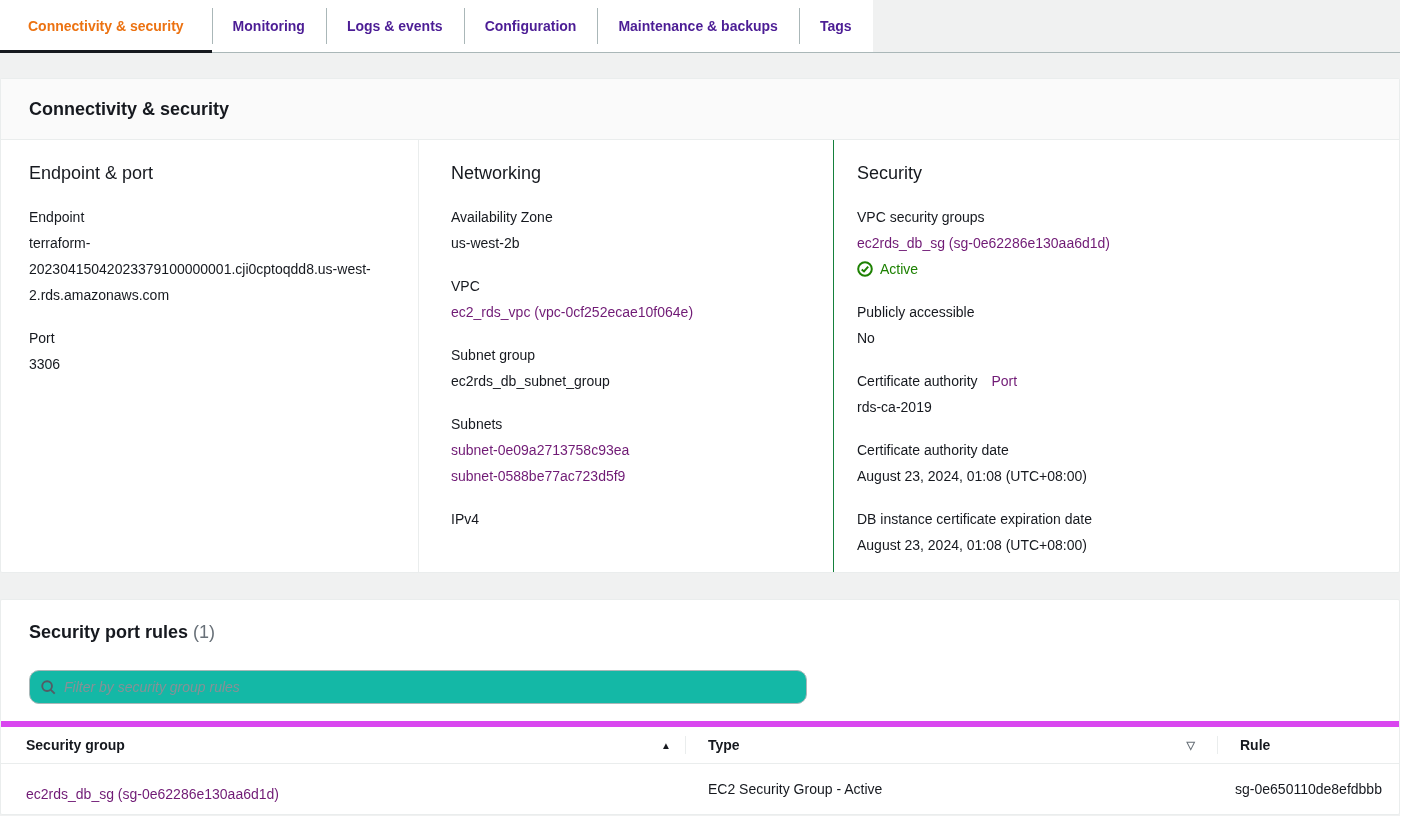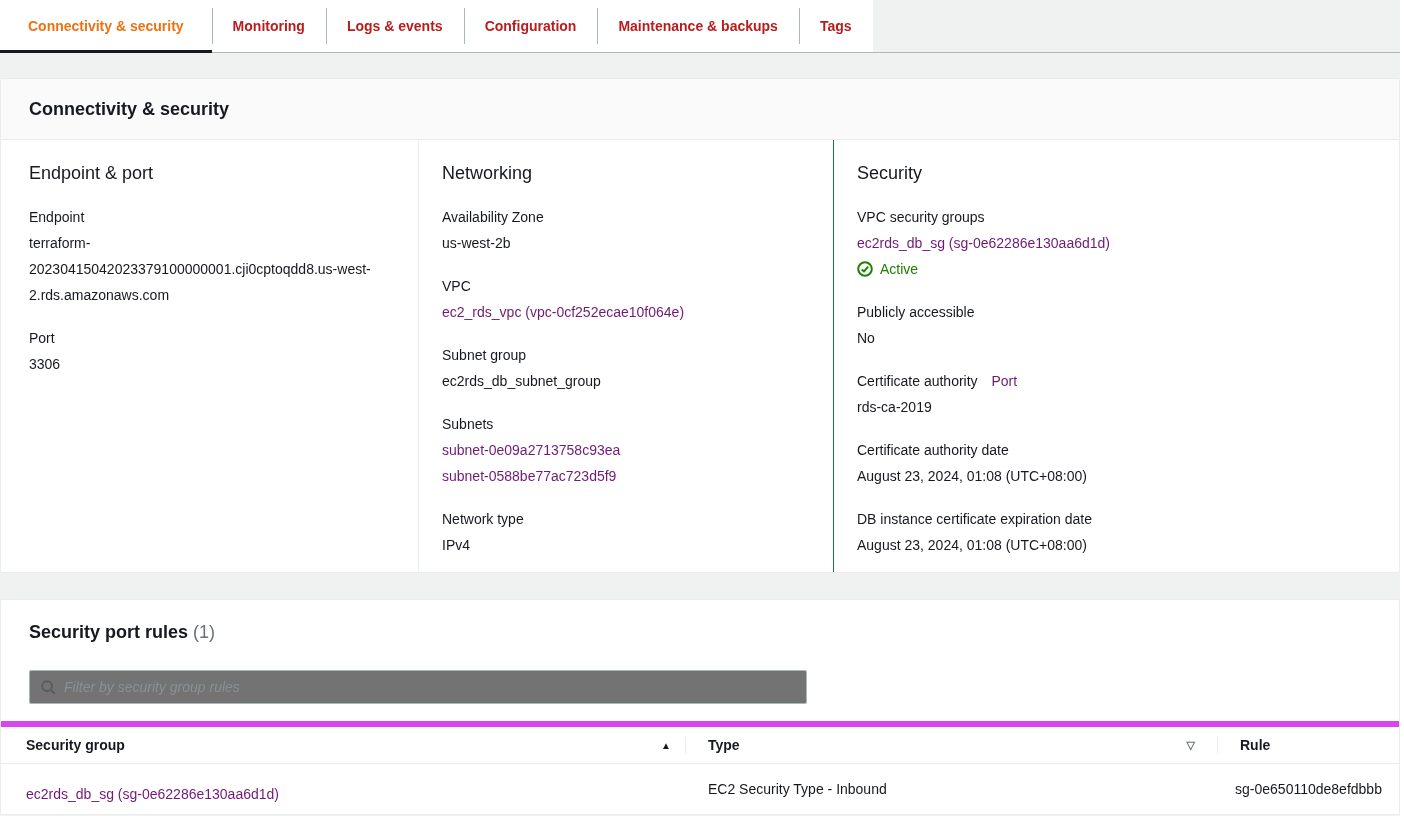--- a/index.html
+++ b/index.html
@@ -10,21 +10,21 @@
     font-size: 14px;
     color: #16191f;
     overflow: hidden;
   }
   .page { width: 1400px; height: 816px; background: #f0f1f1; overflow: hidden; }
 
   
   .tabbar { display: flex; height: 53px; border-bottom: 1px solid #aab7b8; background: #f0f1f1; }
   .tab {
     background: #fff; display: flex; align-items: center;
-    padding: 10px 21px; font-weight: 700; color: #b91c1c; cursor: pointer; position: relative;
+    padding: 10px 21px; font-weight: 700; color: #4c1d95; cursor: pointer; position: relative;
     white-space: nowrap;
   }
   .tab:first-child { padding: 0 28px; }
   .tab + .tab::before {
     content: ''; position: absolute; left: 0; top: 8px; height: 36px; width: 1px; background: #aab7b8;
   }
   .tab.active { color: #ec7211; }
   .tab.active::after {
     content: ''; position: absolute; left: 0; right: 0; bottom: -1px; height: 3px; background: #16191f;
   }
@@ -33,40 +33,40 @@
   .panel { background: #fff; border: 1px solid #eaeded; border-radius: 2px; width: 1400px; }
   .panel-connectivity { margin-top: 25px; }
   .panel-header {
     height: 61px; background: #fafafa; border-bottom: 1px solid #eaeded;
     display: flex; align-items: center; padding: 0 28px;
   }
   h2 { font-size: 18px; margin: 0; font-weight: 700; color: #16191f; line-height: 26px; }
   .columns { display: flex; justify-content: flex-end; }
   .col { padding: 20px 24px 14px 28px; }
   .col-endpoint { width: 417px; }
-  .col-networking { width: 415px; border-left: 1px solid #eaeded; padding-left: 23px; }
+  .col-networking { width: 415px; border-left: 1px solid #eaeded; padding-left: 32px; }
   .col-security { flex: 1; border-left: 1px solid #15803d; padding-left: 23px; }
   h3 { font-size: 18px; font-weight: 400; margin: 0 0 18px; line-height: 26px; color: #16191f; }
   .field { margin-bottom: 17px; }
   .field:last-child { margin-bottom: 0; }
   .flabel, .fvalue { line-height: 26px; }
   .fvalue { overflow-wrap: break-word; }
   .link { color: #701a75; text-decoration: none; cursor: pointer; line-height: 26px; }
   .block { display: block; }
   .status-row { display: flex; align-items: center; gap: 7px; height: 26px; }
   .status-text { color: #1d8102; }
   .info-link { margin-left: 10px; }
 
   
   .panel-rules { margin-top: 26px; height: 216px; overflow: hidden; }
   .rules-title { padding: 19px 28px 0; }
   .counter { color: #687078; font-weight: 400; }
   .search-box {
     margin: 25px 28px 17px; width: 778px; height: 34px;
-    border: 1px solid #aab7b8; border-radius: 2px; background: #737373;
+    border: 1px solid #aab7b8; border-radius: 10px; background: #14b8a6;
     display: flex; align-items: center; padding: 0 11px; gap: 8px;
   }
   .search-box input {
     border: none; outline: none; flex: 1; font-size: 14px; font-family: inherit;
     color: #16191f; background: transparent; padding: 0;
   }
   .search-box input::placeholder { color: #879196; font-style: italic; }
 
   .thead {
     display: flex; border-top: 6px solid #d946ef; border-bottom: 1px solid #eaeded;
@@ -143,21 +143,20 @@
         <div class="field">
           <div class="flabel">Subnet group</div>
           <div class="fvalue">ec2rds_db_subnet_group</div>
         </div>
         <div class="field">
           <div class="flabel">Subnets</div>
           <a class="link block">subnet-0e09a2713758c93ea</a>
           <a class="link block">subnet-0588be77ac723d5f9</a>
         </div>
         <div class="field">
-          <div class="flabel">Network type</div>
           <div class="fvalue">IPv4</div>
         </div>
       </div>
 
       <div class="col col-security">
         <h3>Security</h3>
         <div class="field">
           <div class="flabel">VPC security groups</div>
           <a class="link block">ec2rds_db_sg (sg-0e62286e130aa6d1d)</a>
           <div class="status-row">
@@ -213,18 +212,18 @@
         <span class="sort-none">▽</span>
       </div>
       <div class="th th3">
         <span>Rule</span>
       </div>
     </div>
     <div class="trow">
       <div class="td td1">
         <a class="link">ec2rds_db_sg (sg-0e62286e130aa6d1d)</a>
       </div>
-      <div class="td td2">EC2 Security Type - Inbound</div>
+      <div class="td td2">EC2 Security Group - Active</div>
       <div class="td td3">sg-0e650110de8efdbbb</div>
     </div>
   </section>
 
 </div>
 
 </body></html>

